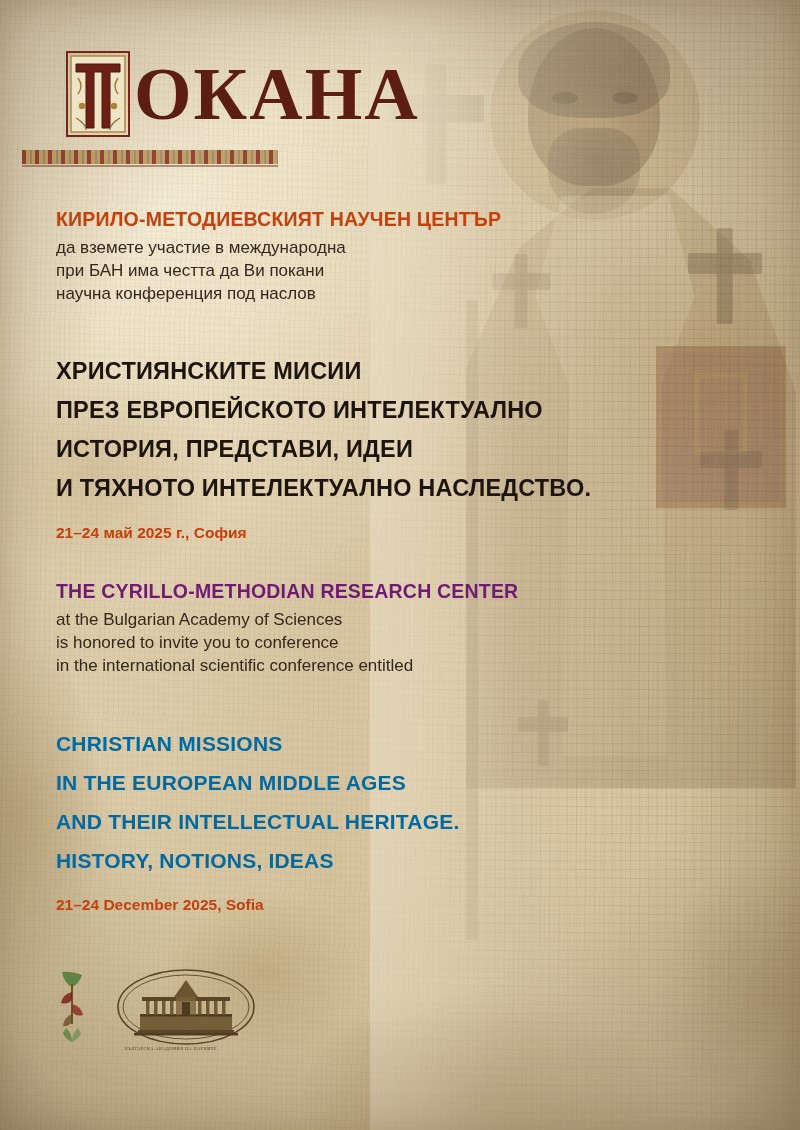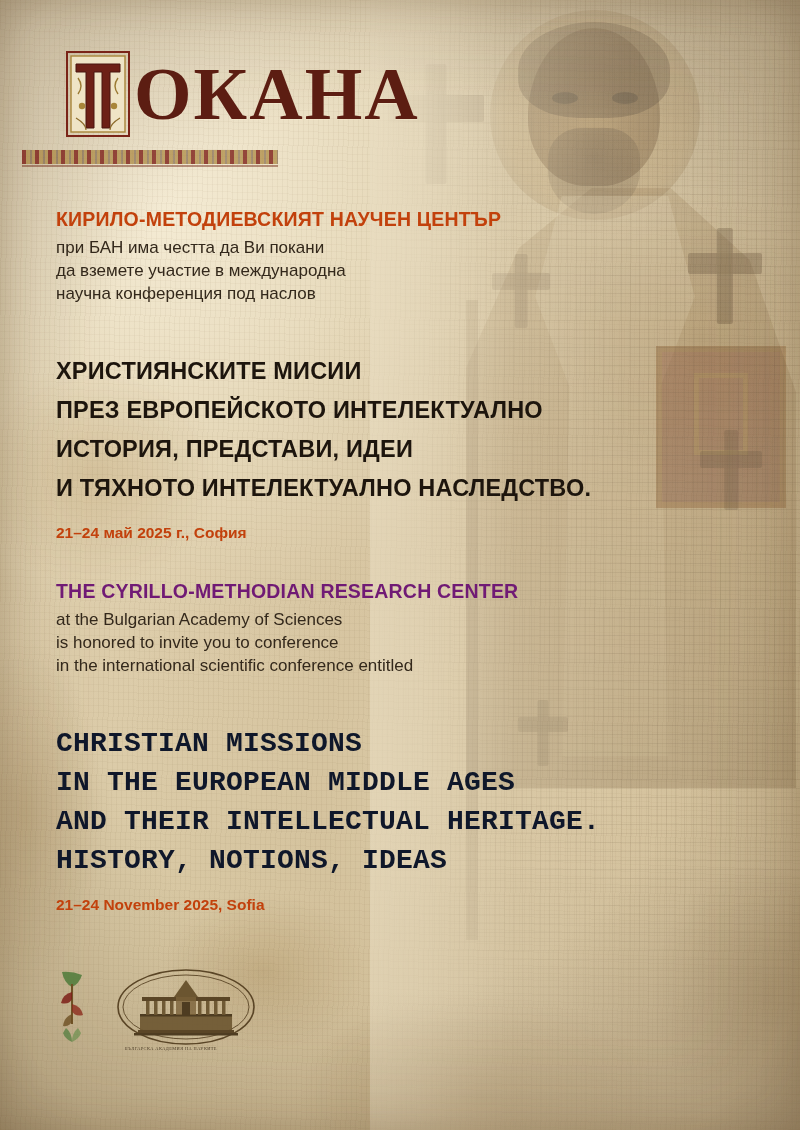--- a/index.html
+++ b/index.html
@@ -304,26 +304,26 @@
   }
   .en-intro .line {
     font-family: "Liberation Sans", sans-serif;
     font-size: 17px;
     line-height: 23px;
     color: #33281b;
   }
 
   .en-title { top: 724px; }
   .en-title .line {
-    font-family: Liberation Mono, monospace;
-    font-weight: 700;
-    font-size: 28px;
+    font-family: Liberation Sans, sans-serif;
+    font-weight: 700;
+    font-size: 21px;
     line-height: 39px;
     letter-spacing: 0.2px;
-    color: #0f172a;
+    color: #0369a1;
     white-space: nowrap;
   }
 
   
   .footer {
     position: absolute;
     left: 56px;
     top: 968px;
     display: flex;
     align-items: flex-end;
@@ -400,22 +400,22 @@
           <path d="M12 70 q10 6 10 12 M56 70 q-10 6 -10 12" fill="none" stroke="#8d6c2c" stroke-width="1.2"></path>
         </svg>
       </div>
       <div class="title-rest">ОКАНА</div>
     </div>
 
     <div class="header-rule"></div>
 
     <div class="block bg-intro">
       <div class="lead">КИРИЛО-МЕТОДИЕВСКИЯТ НАУЧЕН ЦЕНТЪР</div>
+      <div class="line">да вземете участие в международна</div>
       <div class="line">при БАН има честта да Ви покани</div>
-      <div class="line">да вземете участие в международна</div>
       <div class="line">научна конференция под наслов</div>
     </div>
 
     <div class="block bg-title">
       <div class="line">ХРИСТИЯНСКИТЕ МИСИИ</div>
       <div class="line">ПРЕЗ ЕВРОПЕЙСКОТО ИНТЕЛЕКТУАЛНО</div>
       <div class="line">ИСТОРИЯ, ПРЕДСТАВИ, ИДЕИ</div>
       <div class="line">И ТЯХНОТО ИНТЕЛЕКТУАЛНО НАСЛЕДСТВО.</div>
       <div class="date">21–24 май 2025 г., София</div>
     </div>
@@ -425,21 +425,21 @@
       <div class="line">at the Bulgarian Academy of Sciences</div>
       <div class="line">is honored to invite you to conference</div>
       <div class="line">in the international scientific conference entitled</div>
     </div>
 
     <div class="block en-title">
       <div class="line">CHRISTIAN MISSIONS</div>
       <div class="line">IN THE EUROPEAN MIDDLE AGES</div>
       <div class="line">AND THEIR INTELLECTUAL HERITAGE.</div>
       <div class="line">HISTORY, NOTIONS, IDEAS</div>
-      <div class="date">21–24 November 2025, Sofia</div>
+      <div class="date">21–24 December 2025, Sofia</div>
     </div>
 
     <div class="footer">
       <div class="logo-kmnc">
         <svg viewBox="0 0 34 76" width="34" height="76" aria-hidden="true">
           <path d="M6 2 q10 -1 20 3 q-3 9 -10 12 q-8 -4 -10 -15 Z" fill="#4d7a3a" opacity="0.85"></path>
           <path d="M16 14 L16 54" stroke="#6f5226" stroke-width="2"></path>
           <path d="M16 22 q-9 2 -11 11 q8 2 11 -4 Z" fill="#7d1f18" opacity="0.85"></path>
           <path d="M16 34 q9 2 11 11 q-8 2 -11 -4 Z" fill="#8c2a1c" opacity="0.8"></path>
           <path d="M16 44 q-8 3 -9 12 q7 1 9 -5 Z" fill="#6d4f22" opacity="0.8"></path>

